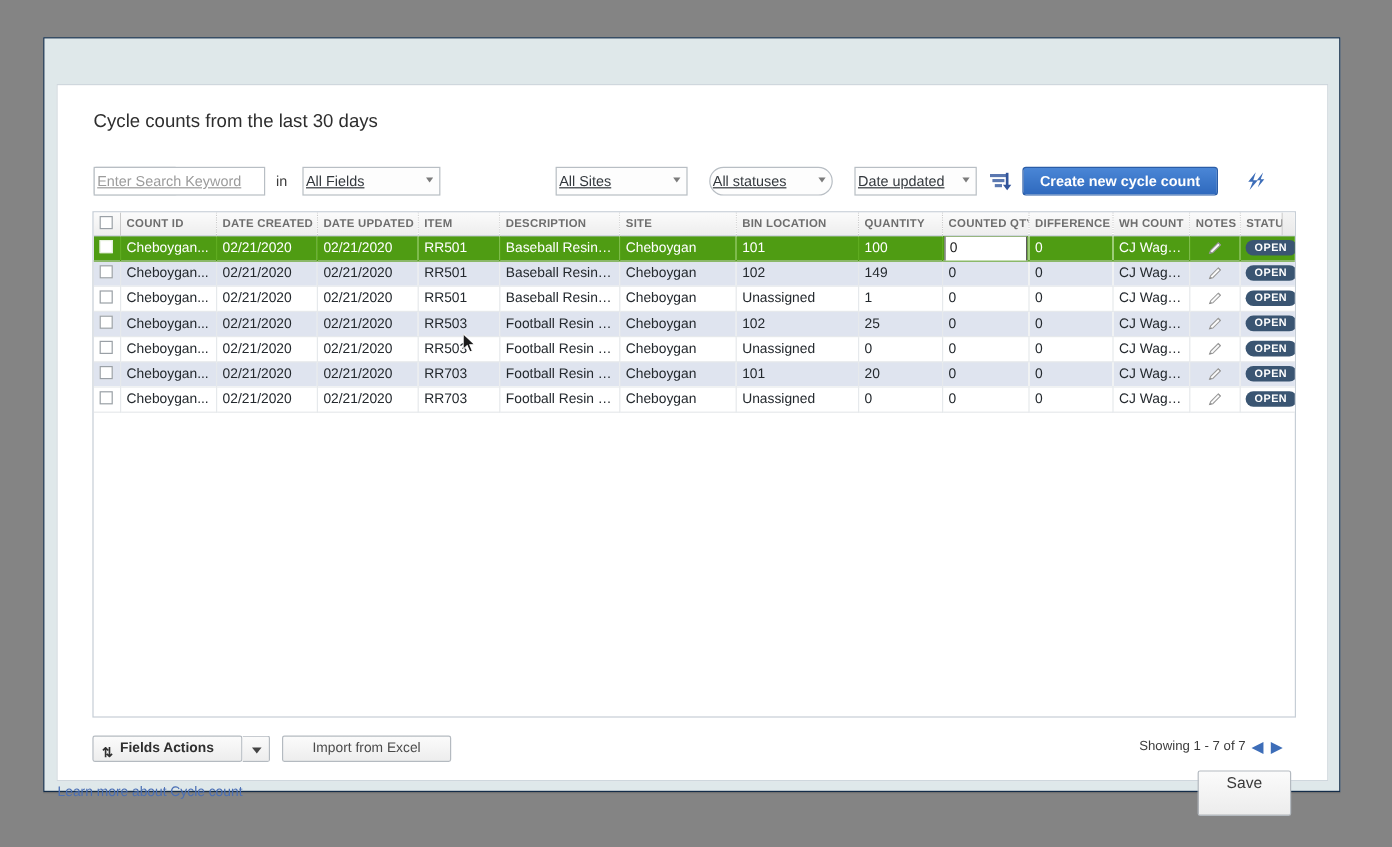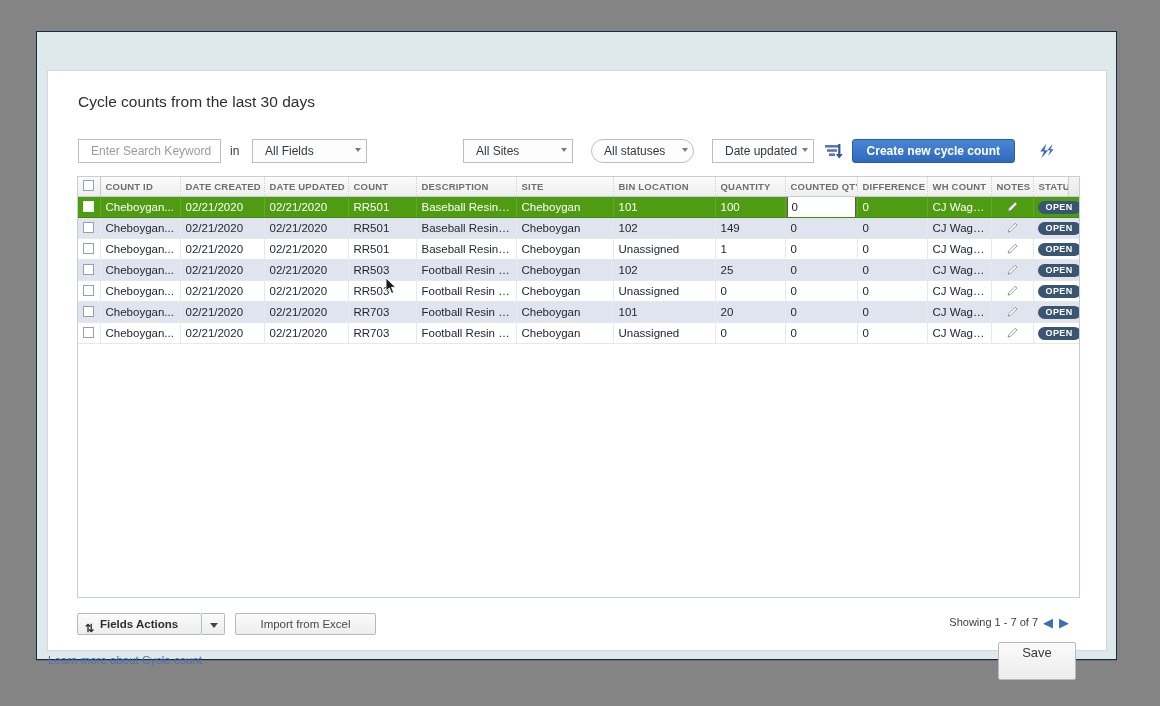--- a/index.html
+++ b/index.html
@@ -75,22 +75,22 @@
     position: absolute;
     font-size: 8.5px; color: #8d8d8d;
     letter-spacing: .3px; top: -14px; left: 2px;
   }
   .ctl {
     position: absolute; top: 0; height: 24px;
     border: 1px solid #b8bec4;
     background: #fff;
     font-size: 12px; color: #33383d;
     line-height: 22px;
-    padding: 0 12px;
-    white-space: nowrap; overflow: hidden;
+    padding: 0 2px;
+    white-space: nowrap; overflow: hidden; text-decoration: underline;
   }
   .ctl.placeholder { color: #9b9b9b; }
   .sel { background: #fdfdfd; padding-right: 18px; }
   .sel .arrow {
     position: absolute; right: 5px; top: 8px;
     width: 0; height: 0;
     border-left: 3.5px solid transparent;
     border-right: 3.5px solid transparent;
     border-top: 4px solid #7b7b7b;
   }
@@ -334,21 +334,21 @@
             <col style="width:59px">
         </colgroup>
         <thead>
           <tr>
             <th class="chk">
               <span class="cbx"></span>
             </th>
             <th>COUNT ID</th>
             <th>DATE CREATED</th>
             <th>DATE UPDATED</th>
-            <th>COUNT</th>
+            <th>ITEM</th>
             <th>DESCRIPTION</th>
             <th>SITE</th>
             <th>BIN LOCATION</th>
             <th>QUANTITY</th>
             <th>COUNTED QTY</th>
             <th>DIFFERENCE</th>
             <th>WH COUNT</th>
             <th>NOTES</th>
             <th class="status-h">
               <span>STATUS</span>

